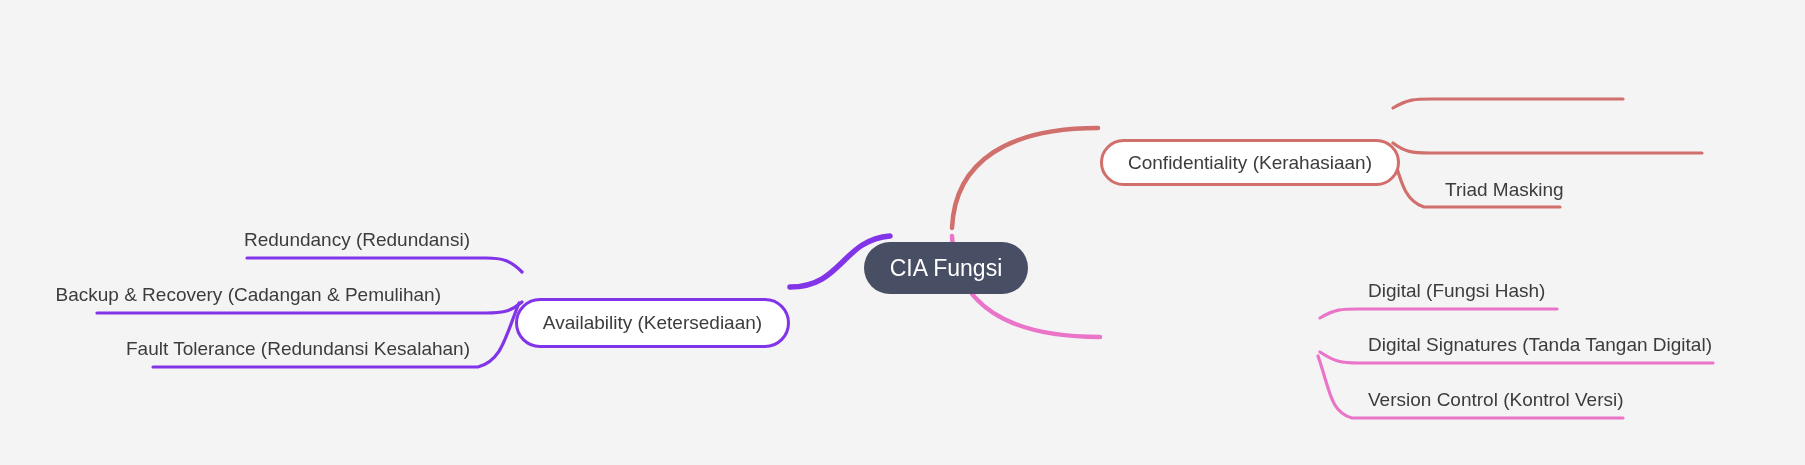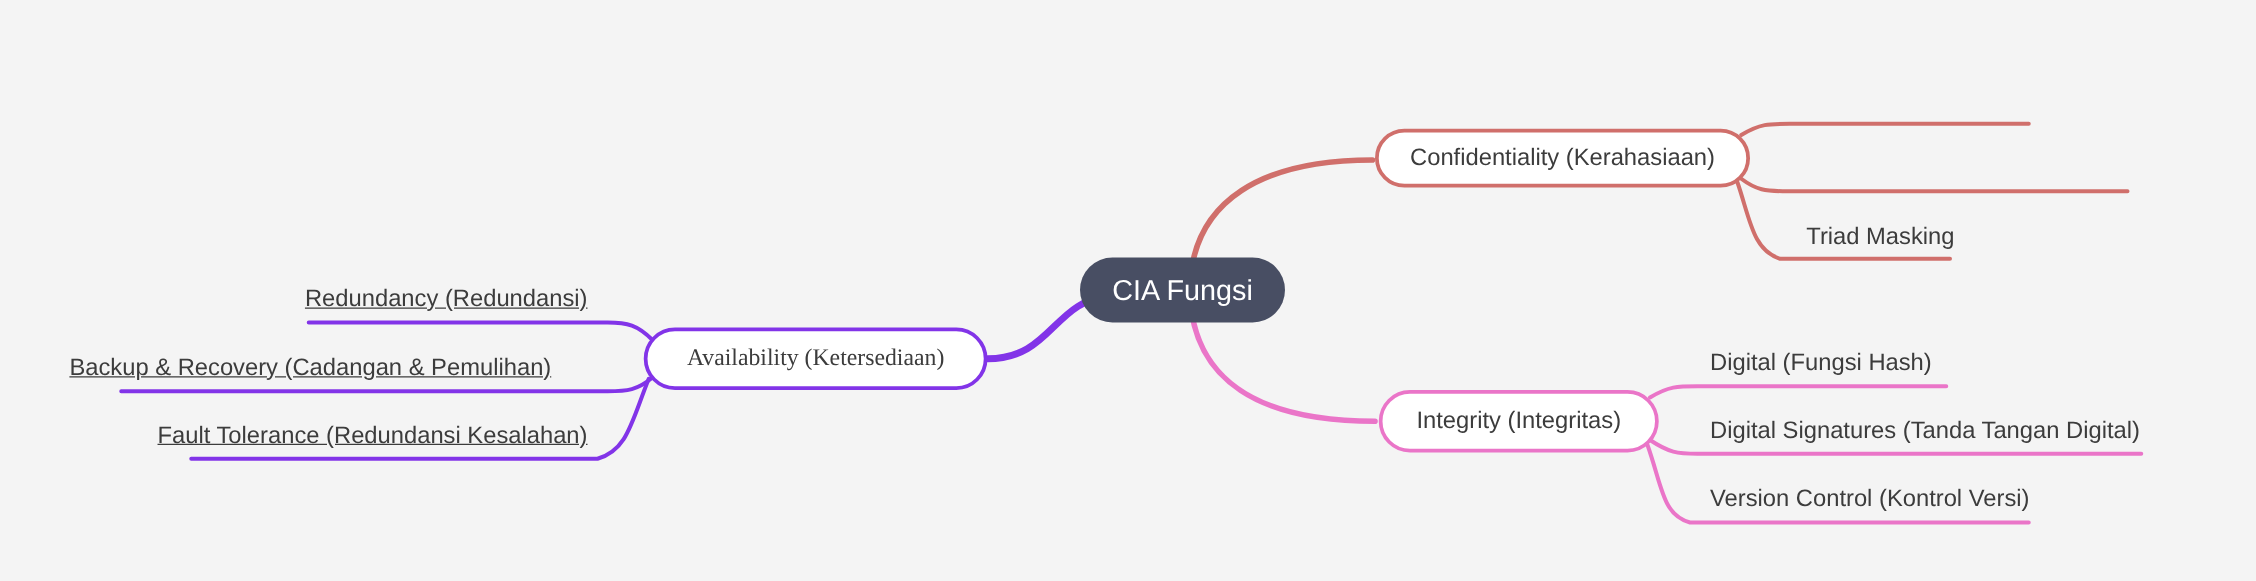--- a/index.html
+++ b/index.html
@@ -17,35 +17,35 @@
   .lk-avail{stroke:var(--availability,#8234e8);}
   .main-link{stroke-width:4.5px;}
   .trunk-link{stroke-width:5.5px;}
   .leaf-link{stroke-width:3.2px;}
 
   .pill{
     position:absolute;z-index:2;box-sizing:border-box;
     background:var(--node-fill,#ffffff);
     display:flex;align-items:center;justify-content:center;
     font-size:19px;color:var(--text,#3c3c3c);
-    white-space:nowrap;cursor:pointer;
+    white-space:nowrap;cursor:pointer;margin-top:36px;
   }
   .pill-conf{left:1100px;top:103px;width:300px;height:47px;border:3px solid var(--confidentiality);border-radius:24px;}
   .pill-int{left:1103px;top:312px;width:224px;height:50px;border:3px solid var(--integrity);border-radius:25px;}
-  .pill-avail{left:515px;top:262px;width:275px;height:50px;border:3px solid var(--availability);border-radius:25px;font-family:Liberation Serif, serif;}
+  .pill-avail{left:515px;top:262px;width:275px;height:50px;border:3px solid var(--availability);border-radius:25px;}
   .pill-root{
     left:864px;top:206px;width:164px;height:52px;border-radius:26px;
     background:var(--root-fill,#484e63);color:var(--root-text,#ffffff);
     font-size:23px;border:none;
   }
   .leaf{
     position:absolute;z-index:2;height:28px;line-height:28px;
     font-size:19px;color:var(--text,#3c3c3c);white-space:nowrap;cursor:pointer;
   }
-  .leaf.r{text-align:right;text-decoration:underline;}
+  .leaf.r{text-align:right;}
 </style>
 </head>
 <body>
 
 <div id="canvas">
 
   <svg class="links" width="1805" height="465" viewBox="0 0 1805 465">
 
     <path class="lk-conf main-link" d="M 952,228 C 955,160 1010,128 1098,128"></path>
     <path class="lk-int main-link" d="M 952,236 C 955,305 1008,337 1100,337"></path>
@@ -60,21 +60,20 @@
     <path class="lk-int leaf-link" d="M 1318,356 C 1330,390 1330,412 1352,418 L 1623,418"></path>
 
     <path class="lk-avail leaf-link" d="M 522,272 C 510,260 502,258 486,258 L 247,258"></path>
     <path class="lk-avail leaf-link" d="M 522,302 C 510,312 502,313 486,313 L 97,313"></path>
     <path class="lk-avail leaf-link" d="M 519,303 C 505,338 502,360 478,367 L 153,367"></path>
   </svg>
 
   <div class="pill pill-root">CIA Fungsi</div>
 
   <div class="pill pill-conf">Confidentiality (Kerahasiaan)</div>
-  <div class="pill pill-int">Integrity (Integritas)</div>
   <div class="pill pill-avail">Availability (Ketersediaan)</div>
 
   <div class="leaf" style="left:1445px;top:176px">Triad Masking</div>
 
   <div class="leaf" style="left:1368px;top:277px">Digital (Fungsi Hash)</div>
   <div class="leaf" style="left:1368px;top:331px">Digital Signatures (Tanda Tangan Digital)</div>
   <div class="leaf" style="left:1368px;top:386px">Version Control (Kontrol Versi)</div>
 
   <div class="leaf r" style="right:1335px;top:226px">Redundancy (Redundansi)</div>
   <div class="leaf r" style="right:1364px;top:281px">Backup &amp; Recovery (Cadangan &amp; Pemulihan)</div>

